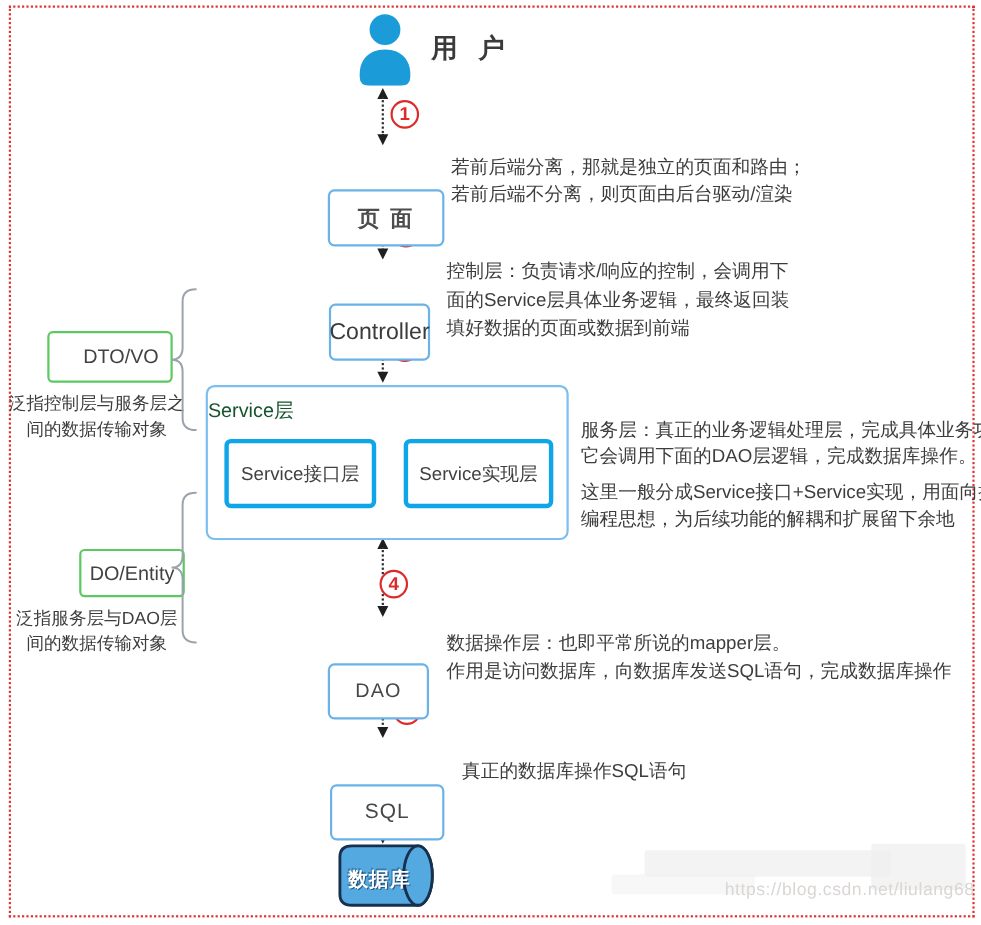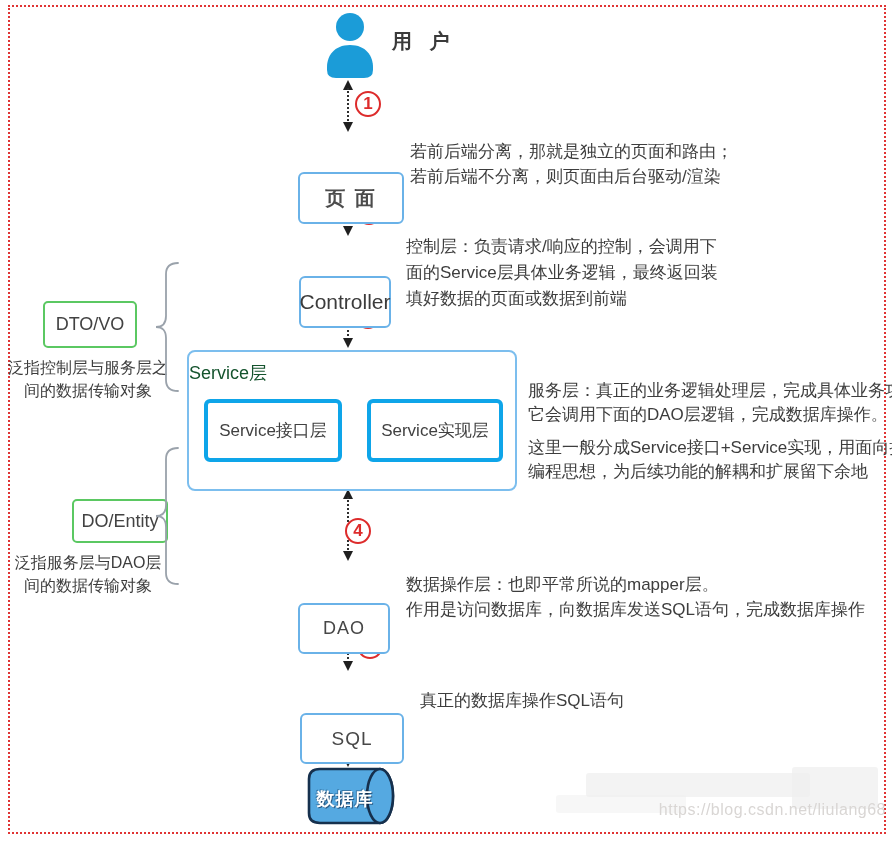--- a/index.html
+++ b/index.html
@@ -29,21 +29,21 @@
     display:flex;align-items:center;justify-content:center;font-size:17px;color:#414141;background:#fff;
   }
   .service-if{left:15px;width:130px;}
   .service-impl{left:178px;width:128px;}
 
   
   .gbox{
     position:absolute;border:2px solid #5bc862;border-radius:5px;background:#fff;
     display:flex;align-items:center;justify-content:center;font-size:18px;color:#424242;font-weight:500;
   }
-  .gbox-dto{left:43px;top:301px;width:90px;height:43px;}
+  .gbox-dto{left:43px;top:301px;width:90px;height:43px;padding-left:20px;}
   .gbox-do{left:42px;top:499px;width:92px;height:40px;margin-left:30px;}
   .side-desc{position:absolute;left:2px;width:172px;text-align:center;font-size:16px;color:#3d3d3d;line-height:23px;}
   .side-desc-dto{top:356px;}
   .side-desc-do{top:551px;}
 
   
   .note{position:absolute;font-size:17px;color:#3d3d3d;line-height:25px;white-space:nowrap;}
   .note-page{left:410px;top:139px;}
   .note-controller{left:406px;top:234px;line-height:26px;}
   .note-service-1{left:528px;top:379px;line-height:24px;}
@@ -72,21 +72,21 @@
     background:#fff;box-sizing:border-box;
   }
   .s1{left:355px;top:91px;}
   .s2{left:356px;top:199px;}
   .s3{left:355px;top:303px;}
   .s4{left:345px;top:518px;}
   .s5{left:357px;top:633px;}
 
   
   .user-wrap{position:absolute;left:322px;top:12px;width:56px;height:66px;}
-  .user-label{position:absolute;left:392px;top:28px;font-size:20px;font-weight:600;letter-spacing:6px;color:#3a3a3a;}
+  .user-label{position:absolute;left:392px;top:28px;font-size:24px;font-weight:600;letter-spacing:6px;color:#3a3a3a;}
 
   
   .db-wrap{position:absolute;left:300px;top:763px;width:104px;height:68px;}
   .db-label{
     position:absolute;left:302px;top:787px;width:86px;text-align:center;
     font-size:18px;font-weight:bold;color:#ffffff;letter-spacing:1px;
     text-shadow:1px 1px 0 rgba(12,38,70,.6), -1px -1px 0 rgba(12,38,70,.35);
   }
 
   

